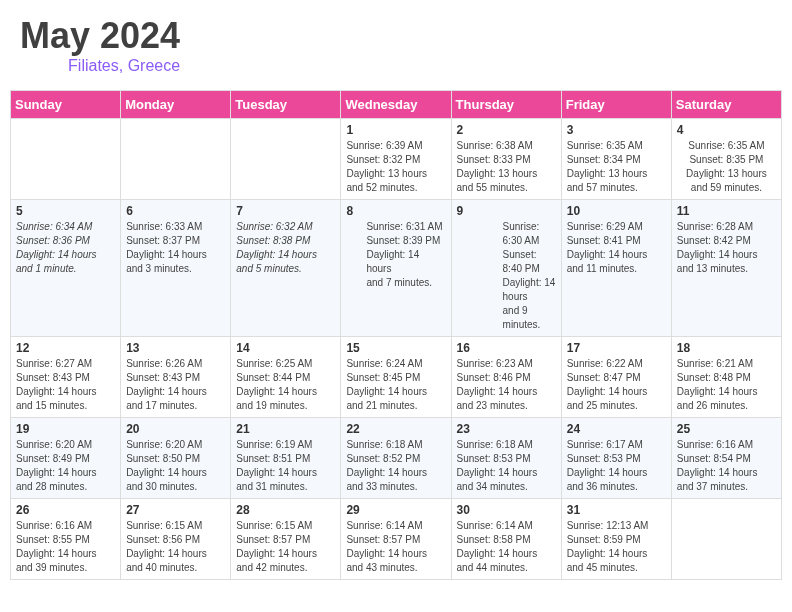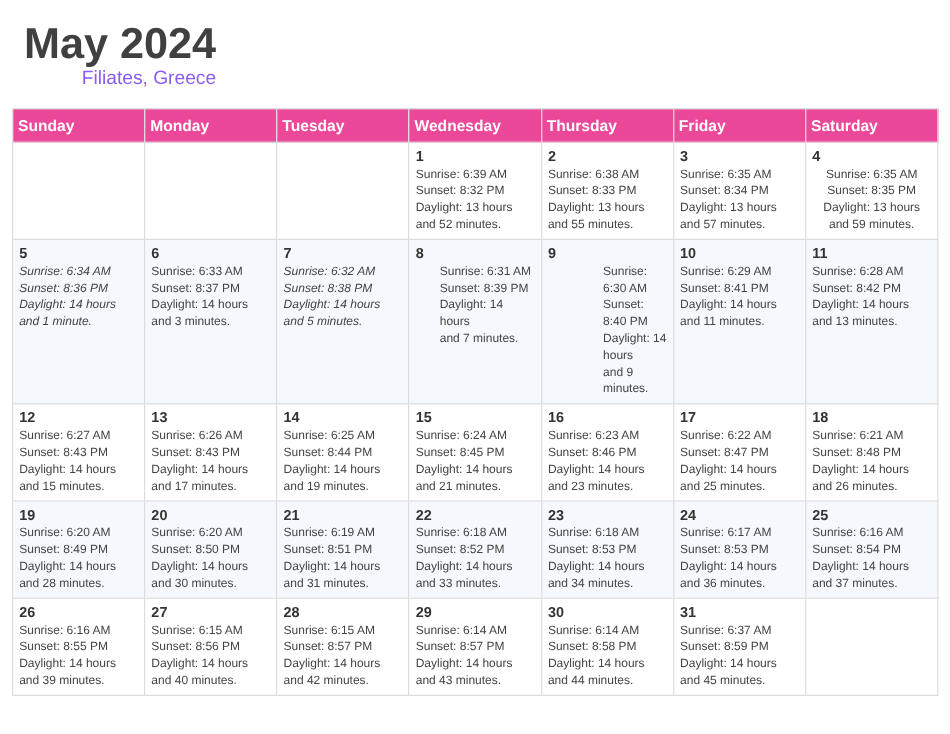--- a/index.html
+++ b/index.html
@@ -322,21 +322,21 @@
         </td>
         <td>
           <span class="day-num">30</span>
           <div class="day-info" style="white-space: pre-line;">Sunrise: 6:14 AM
 Sunset: 8:58 PM
 Daylight: 14 hours
 and 44 minutes.</div>
         </td>
         <td>
           <span class="day-num">31</span>
-          <div class="day-info" style="white-space: pre-line;">Sunrise: 6:37 AM
+          <div class="day-info" style="white-space: pre-line;">Sunrise: 12:13 AM
 Sunset: 8:59 PM
 Daylight: 14 hours
 and 45 minutes.</div>
         </td>
         <td class="empty-cell"></td>
       </tr>
     </tbody>
 </table>
 
 </body></html>

